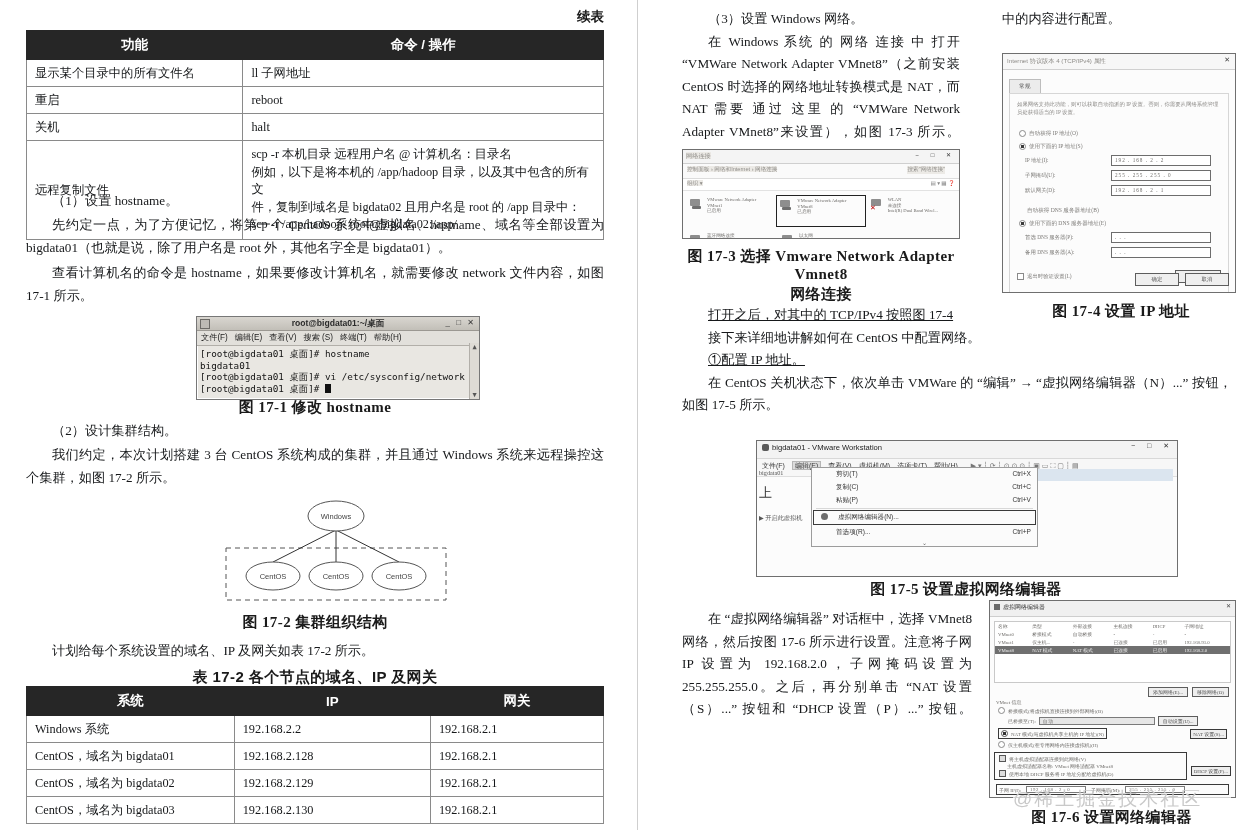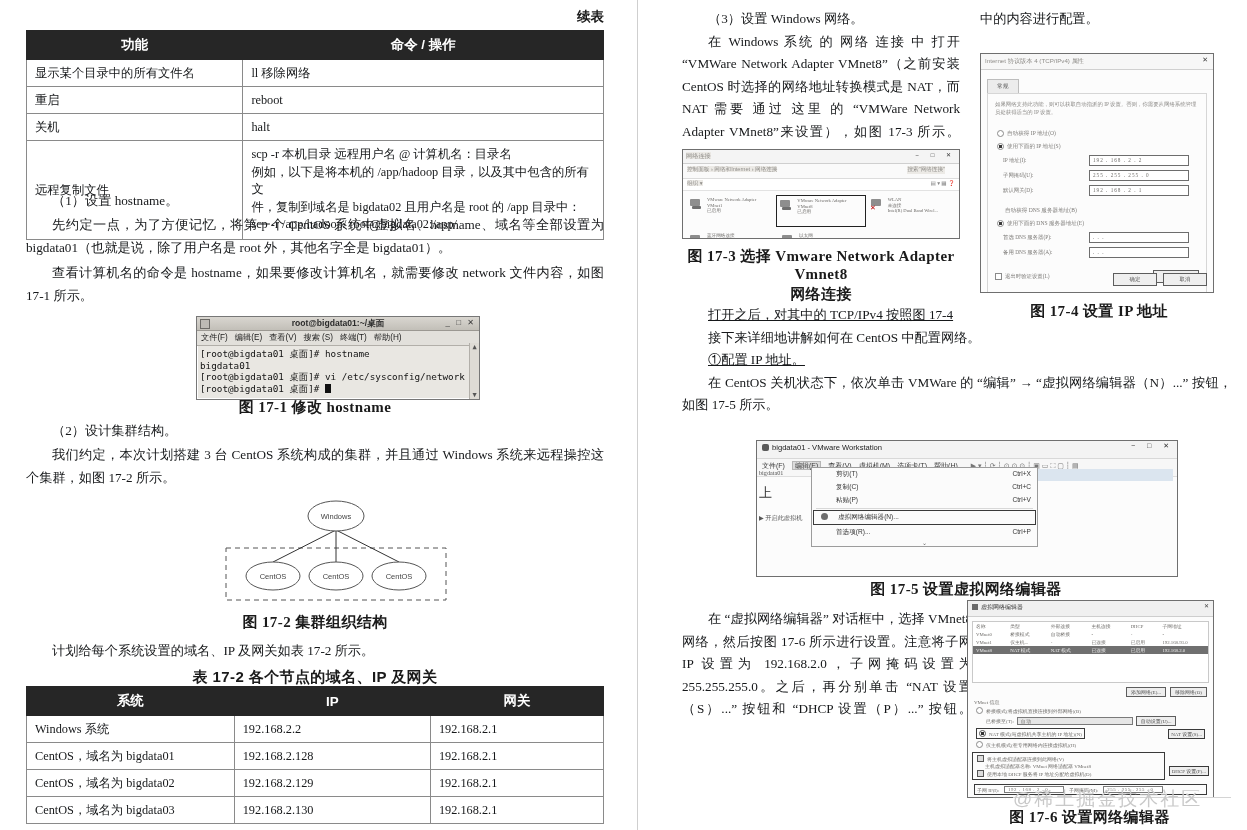--- a/index.html
+++ b/index.html
@@ -64,21 +64,21 @@
     position:absolute;right:0;top:26px;bottom:0;width:9px;background:#dedbd5;border-left:1px solid #b2afa9;
   }
   .term .scroll .ar{font-size:7px;text-align:center;color:#555;line-height:8px;}
   .cursor{display:inline-block;width:6px;height:9px;background:#111;vertical-align:-1px;}
 
   
   .diag{position:absolute;left:185px;top:500px;width:250px;height:110px;}
 
   
   .col2{position:absolute;left:682px;top:8px;width:278px;}
-  .col3{position:absolute;left:980px;top:8px;width:238px;}
+  .col3{position:absolute;left:1002px;top:8px;width:238px;}
 
   .shot{border:1px solid #6f6f6f;background:#fcfcfc;position:relative;overflow:hidden;}
   .shot .wtitle{
     font-family:"Liberation Sans","DejaVu Sans",sans-serif;font-size:6.2px;
     color:#222;background:#f4f4f4;border-bottom:1px solid #cfcfcf;padding:2px 3px;position:relative;height:9px;
   }
   .shot .wbtns{position:absolute;right:3px;top:1px;font-size:6px;color:#333;letter-spacing:5px;}
   .blur{
     background:#eceae6;color:#8f8d89;font-family:"Liberation Sans","DejaVu Sans",sans-serif;
   }
@@ -165,21 +165,21 @@
           <col style="width:37.5%">
           <col style="width:62.5%">
         </colgroup>
       <tbody>
           <tr>
         <th>功能</th>
         <th>命令 / 操作</th>
       </tr>
       <tr>
         <td>显示某个目录中的所有文件名</td>
-        <td>ll 移除网络</td>
+        <td>ll 子网地址</td>
       </tr>
       <tr>
         <td>重启</td>
         <td>reboot</td>
       </tr>
       <tr>
         <td>关机</td>
         <td>halt</td>
       </tr>
       <tr>

